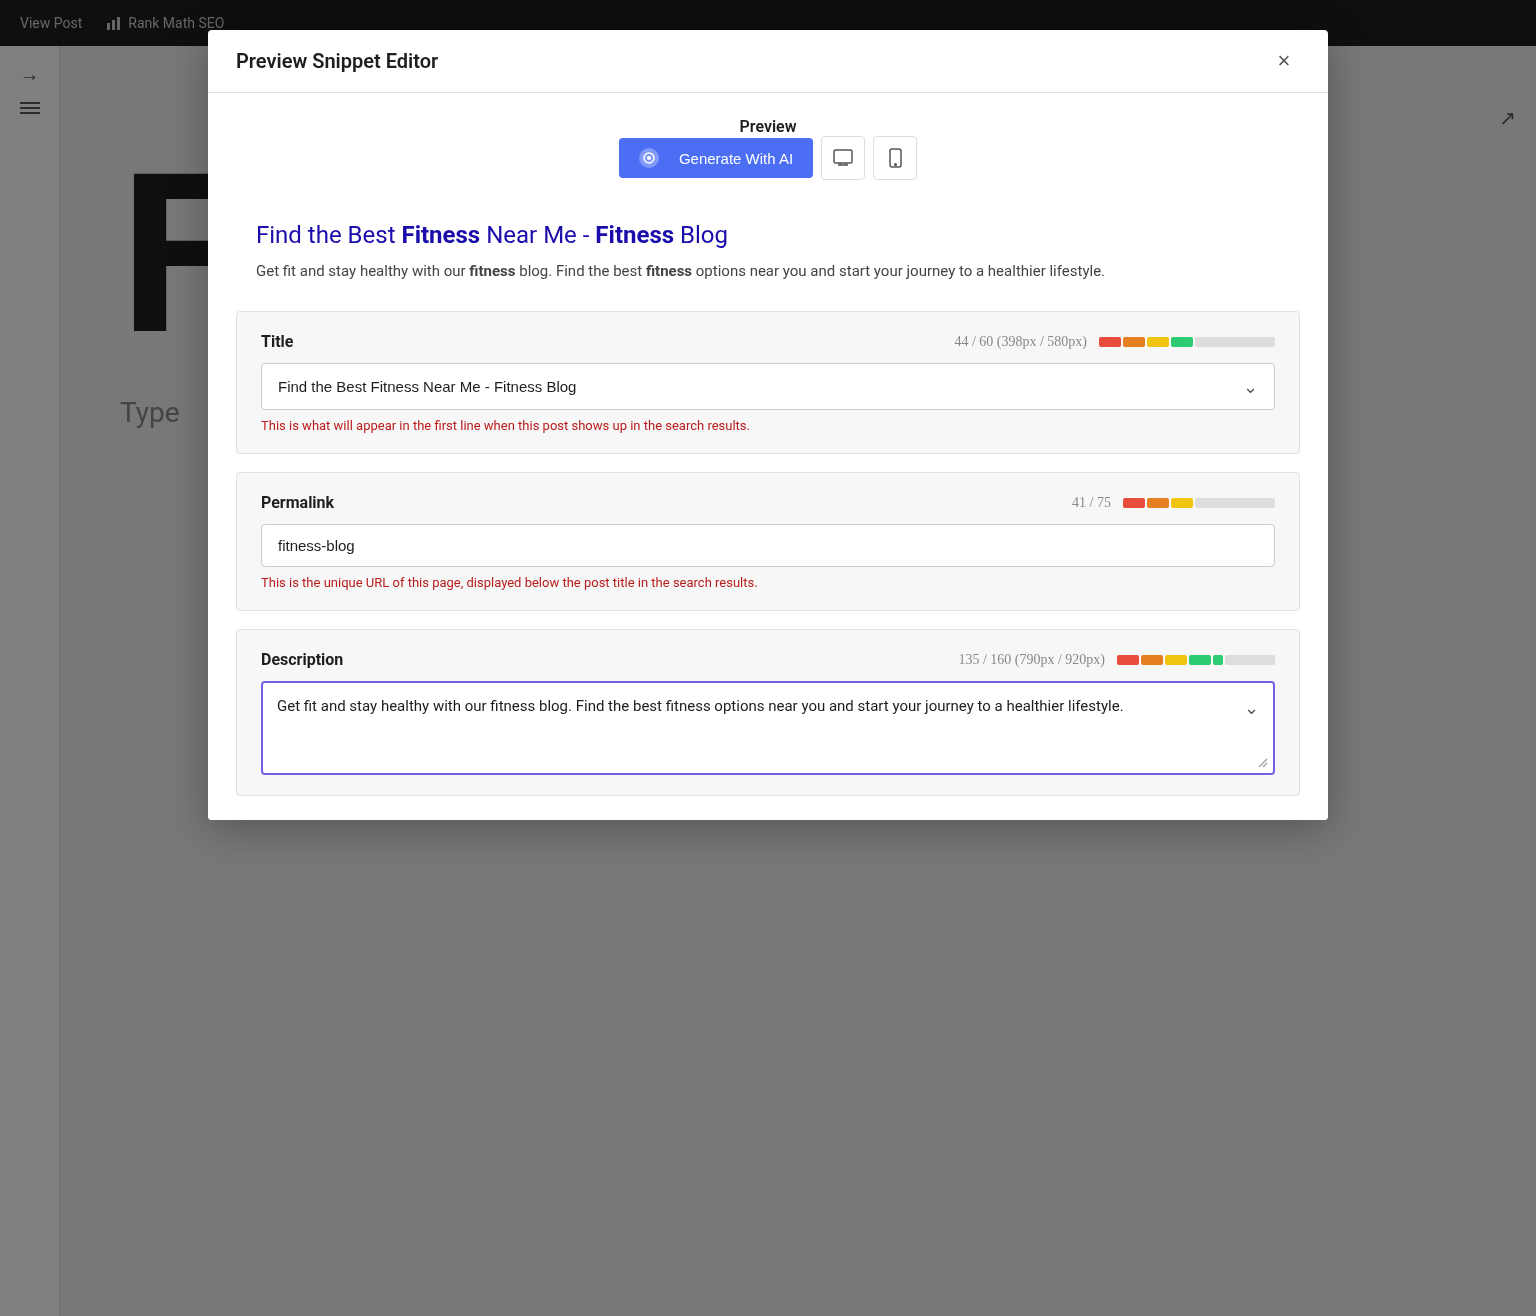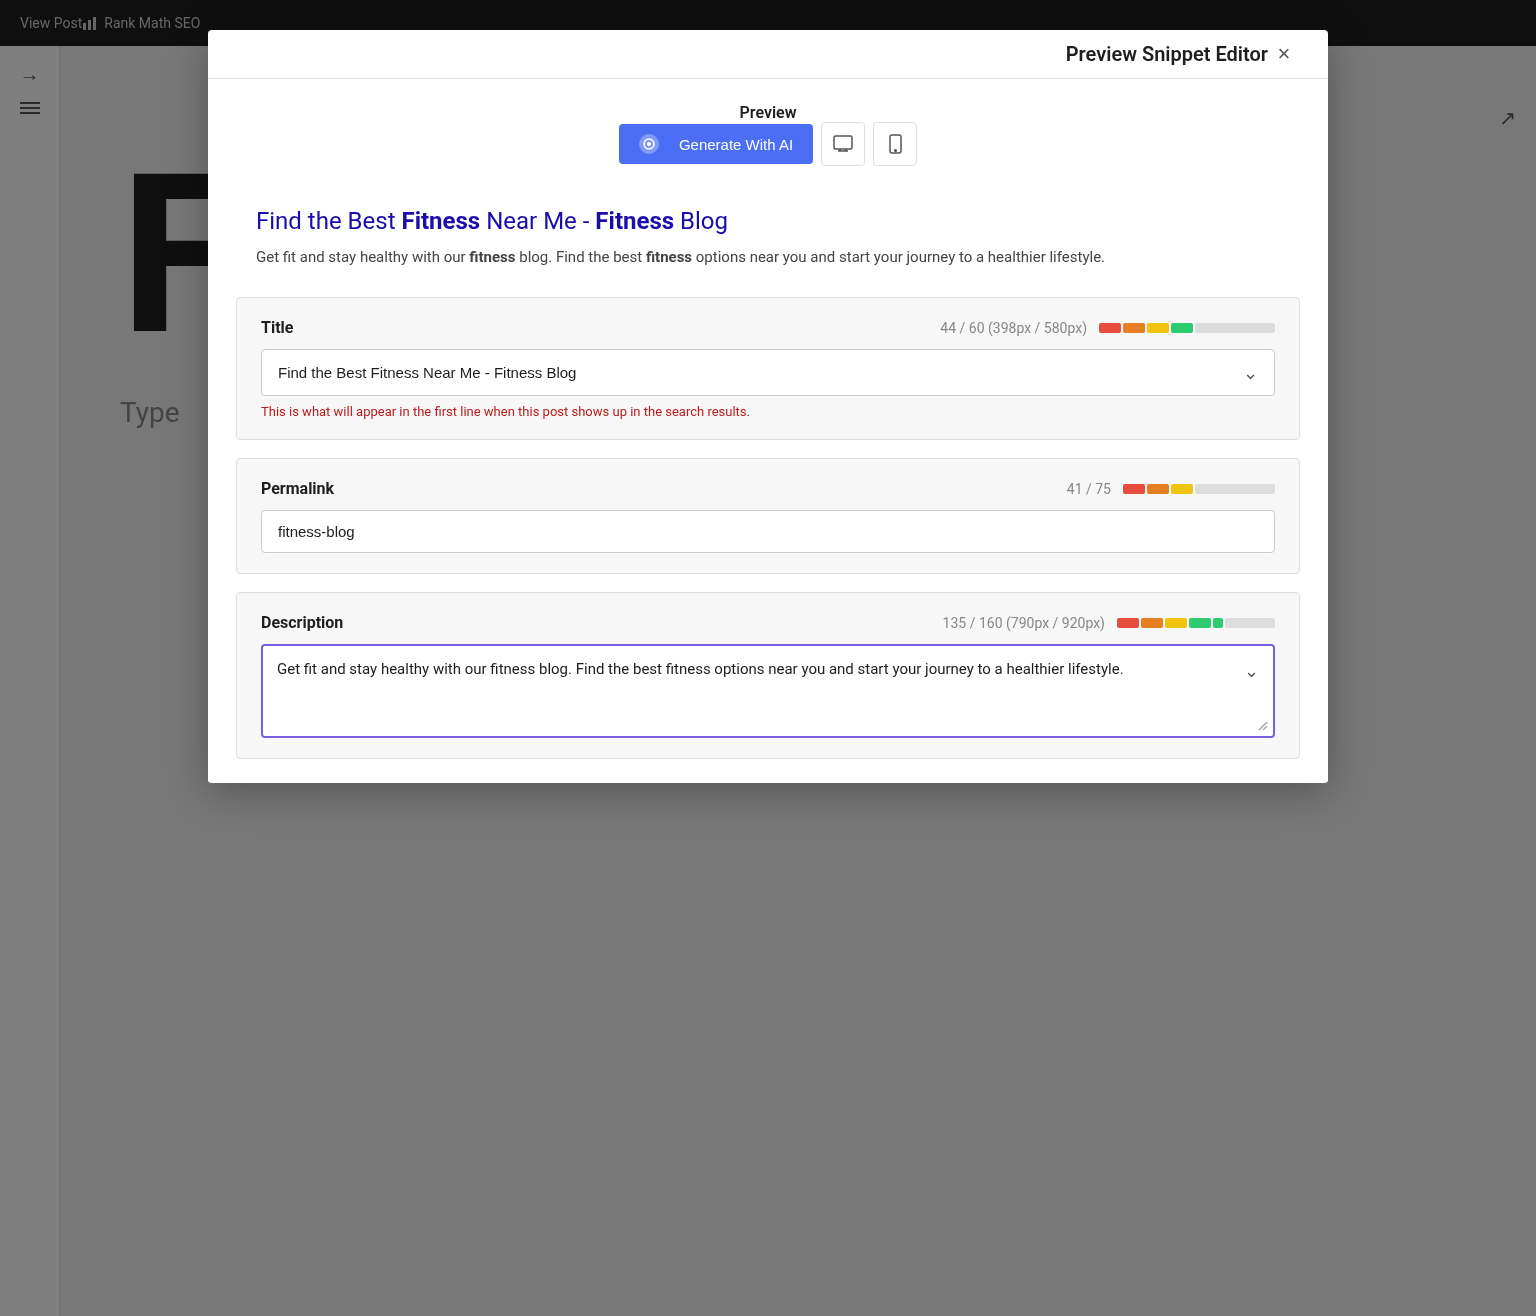--- a/index.html
+++ b/index.html
@@ -22,20 +22,21 @@
 
     .bg-topbar {
       position: absolute;
       top: 0; left: 0;
       width: 100%;
       height: 46px;
       background: #1e1e1e;
       display: flex;
       align-items: center;
       padding: 0 20px;
+      gap: 24px;
     }
 
     .bg-topbar-text {
       color: #ccc;
       font-size: 14px;
     }
 
     .bg-editor-body {
       position: absolute;
       top: 46px; left: 0;
@@ -92,22 +93,22 @@
       width: 1120px;
       background: #fff;
       border-radius: 4px;
       box-shadow: 0 8px 40px rgba(0,0,0,0.3);
       overflow: hidden;
     }
 
     .modal-header {
       display: flex;
       align-items: center;
-      justify-content: flex-end;
-      padding: 8px 28px;
+      justify-content: space-between;
+      padding: 15px 28px;
       border-bottom: 1px solid #e0e0e0;
     }
 
     .modal-title {
       font-size: 20px;
       font-weight: 600;
       color: #1e1e1e;
     }
 
     .close-btn {
@@ -262,20 +263,21 @@
 
     .field-meta {
       display: flex;
       align-items: center;
       gap: 12px;
     }
 
     .field-count {
       font-size: 14px;
       color: #888;
+      font-family: Liberation Serif, serif;
     }
 
     .progress-segment {
       height: 10px;
       border-radius: 2px;
     }
 
     
     .field-input {
       width: 100%;
@@ -472,20 +474,21 @@
             <div class="progress-segment seg-red" style="width:22px;"></div>
             <div class="progress-segment seg-orange" style="width:22px;"></div>
             <div class="progress-segment seg-yellow" style="width:22px;"></div>
             <div class="progress-segment seg-gray" style="width:80px;"></div>
           </div>
         </div>
       </div>
       <div class="field-input">
         <input type="text" readonly="" style="pointer-events: none;" value="fitness-blog">
       </div>
+      <p class="field-hint">This is the unique URL of this page, displayed below the post title in the search results.</p>
     </div>
 
     <div class="form-section">
       <div class="field-header">
         <span class="field-label">Description</span>
         <div class="field-meta">
           <span class="field-count">135 / 160 (790px / 920px)</span>
           <div class="bar-container">
             <div class="progress-segment seg-red" style="width:22px;"></div>
             <div class="progress-segment seg-orange" style="width:22px;"></div>

